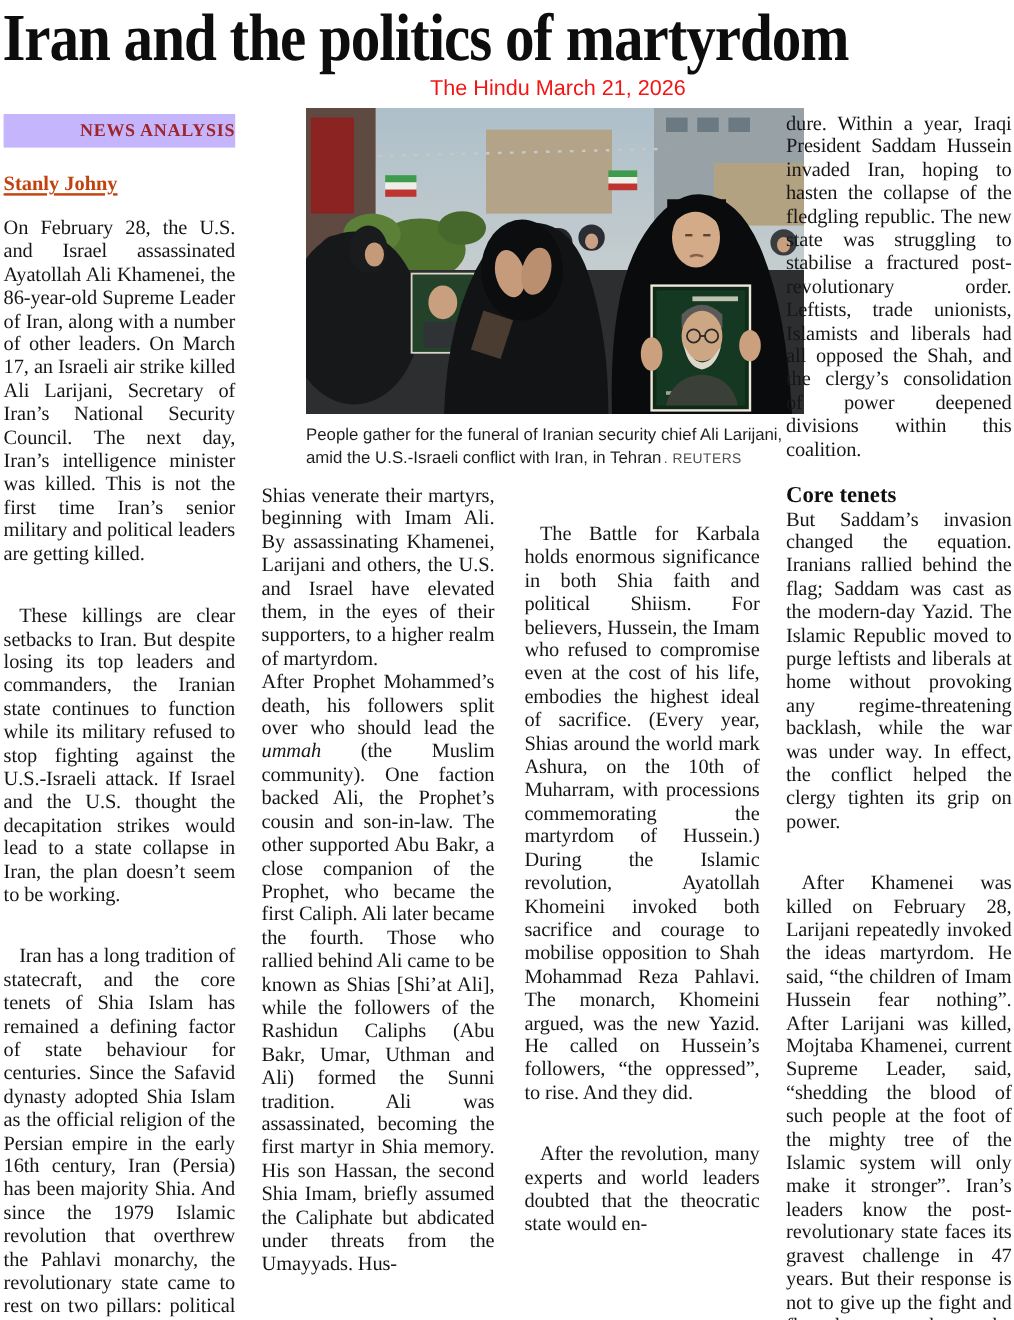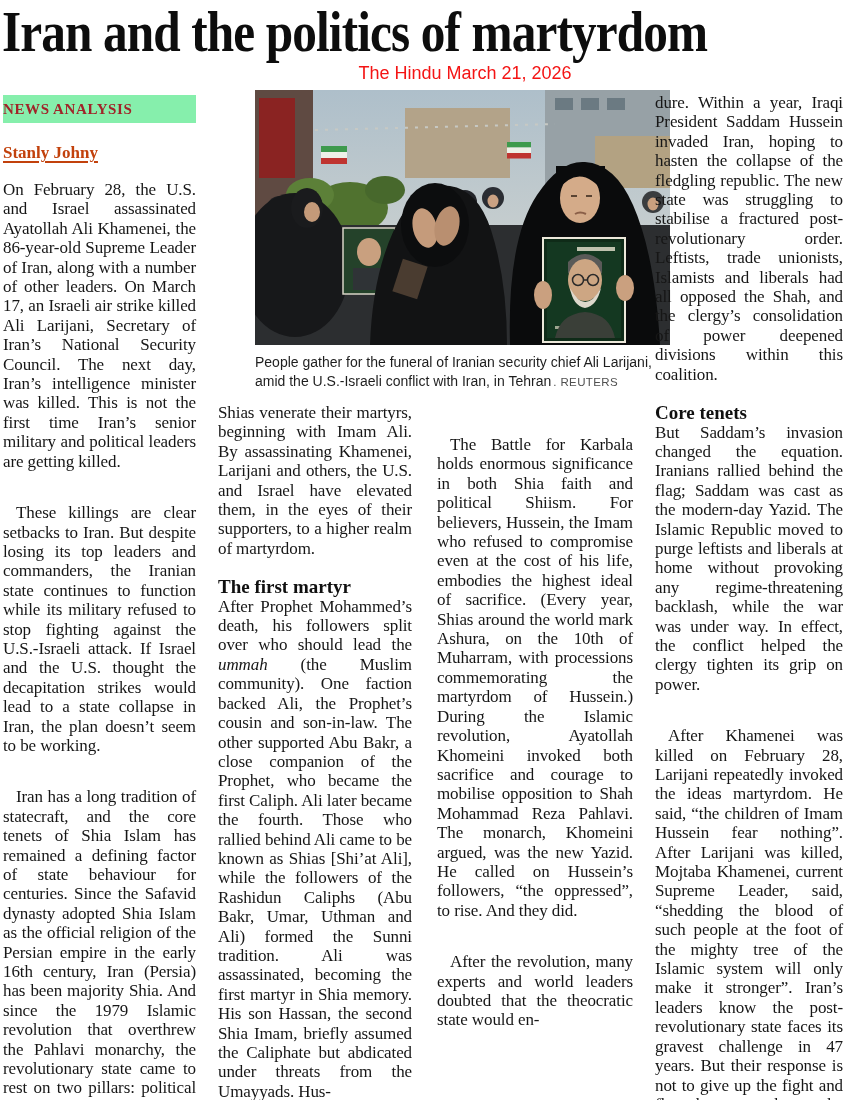--- a/index.html
+++ b/index.html
@@ -14,21 +14,21 @@
     transform:scaleX(0.88);transform-origin:left top;
   }
   .dateline{
     position:absolute;top:63px;left:465px;transform:translateX(-50%);
     font-family:"Liberation Sans",sans-serif;font-weight:normal;
     font-size:18px;color:#f41414;white-space:nowrap;
   }
   .content{position:absolute;top:0;left:0;width:845px;height:1100px;}
   .col{position:absolute;}
   .kicker{
-    height:28px;line-height:28px;background:#86efac;text-align:left;
+    height:28px;line-height:28px;background:#c4b5fd;text-align:right;
     font-weight:bold;font-size:15px;letter-spacing:0.6px;color:#a02429;
     margin-bottom:20px;
   }
   .byline{
     font-weight:bold;font-size:17px;color:#c2410c;
     text-decoration:underline;text-underline-offset:3px;text-decoration-thickness:2px;
     margin-bottom:17px;
   }
   .bodytext p.bpara{
     margin:0;font-size:17px;line-height:19.4px;text-align:justify;
@@ -151,21 +151,20 @@
         <ellipse cx="288" cy="205" rx="9" ry="14" fill="#caa07f"></ellipse>
         <ellipse cx="370" cy="198" rx="9" ry="13" fill="#caa07f"></ellipse>
       </svg>
       <figcaption>
         <span>People gather for the funeral of Iranian security chief Ali Larijani, amid the U.S.-Israeli conflict with Iran, in Tehran</span><span class="credit">. REUTERS</span>
       </figcaption>
     </figure>
 
     <div class="col bodytext" style="left:218px;top:403px;width:194px;">
         <p class="bpara">Shias venerate their martyrs, beginning with Imam Ali. By assassinating Khamenei, Larijani and others, the U.S. and Israel have elevated them, in the eyes of their supporters, to a higher realm of martyrdom.</p>
-        <h3 class="bhead">The first martyr</h3>
         <p class="bpara"><span>After Prophet Mohammed’s death, his followers split over who should lead the </span><em>ummah</em><span> (the Muslim community). One faction backed Ali, the Prophet’s cousin and son-in-law. The other supported Abu Bakr, a close companion of the Prophet, who became the first Caliph. Ali later became the fourth. Those who rallied behind Ali came to be known as Shias [Shi’at Ali], while the followers of the Rashidun Caliphs (Abu Bakr, Umar, Uthman and Ali) formed the Sunni tradition. Ali was assassinated, becoming the first martyr in Shia memory. His son Hassan, the second Shia Imam, briefly assumed the Caliphate but abdicated under threats from the Umayyads. Hus-</span></p>
       </div>
 
     <div class="col bodytext" style="left:437px;top:403px;width:196px;">
         <p class="bpara indent">The Battle for Karbala holds enormous significance in both Shia faith and political Shiism. For believers, Hussein, the Imam who refused to compromise even at the cost of his life, embodies the highest ideal of sacrifice. (Every year, Shias around the world mark Ashura, on the 10th of Muharram, with processions commemorating the martyrdom of Hussein.) During the Islamic revolution, Ayatollah Khomeini invoked both sacrifice and courage to mobilise opposition to Shah Mohammad Reza Pahlavi. The monarch, Khomeini argued, was the new Yazid. He called on Hussein’s followers, “the oppressed”, to rise. And they did.</p>
         <p class="bpara indent">After the revolution, many experts and world leaders doubted that the theocratic state would en-</p>
       </div>
 
     <div class="col bodytext" style="left:655px;top:93px;width:188px;">
         <p class="bpara">dure. Within a year, Iraqi President Saddam Hussein invaded Iran, hoping to hasten the collapse of the fledgling republic. The new state was struggling to stabilise a fractured post-revolutionary order. Leftists, trade unionists, Islamists and liberals had all opposed the Shah, and the clergy’s consolidation of power deepened divisions within this coalition.</p>

